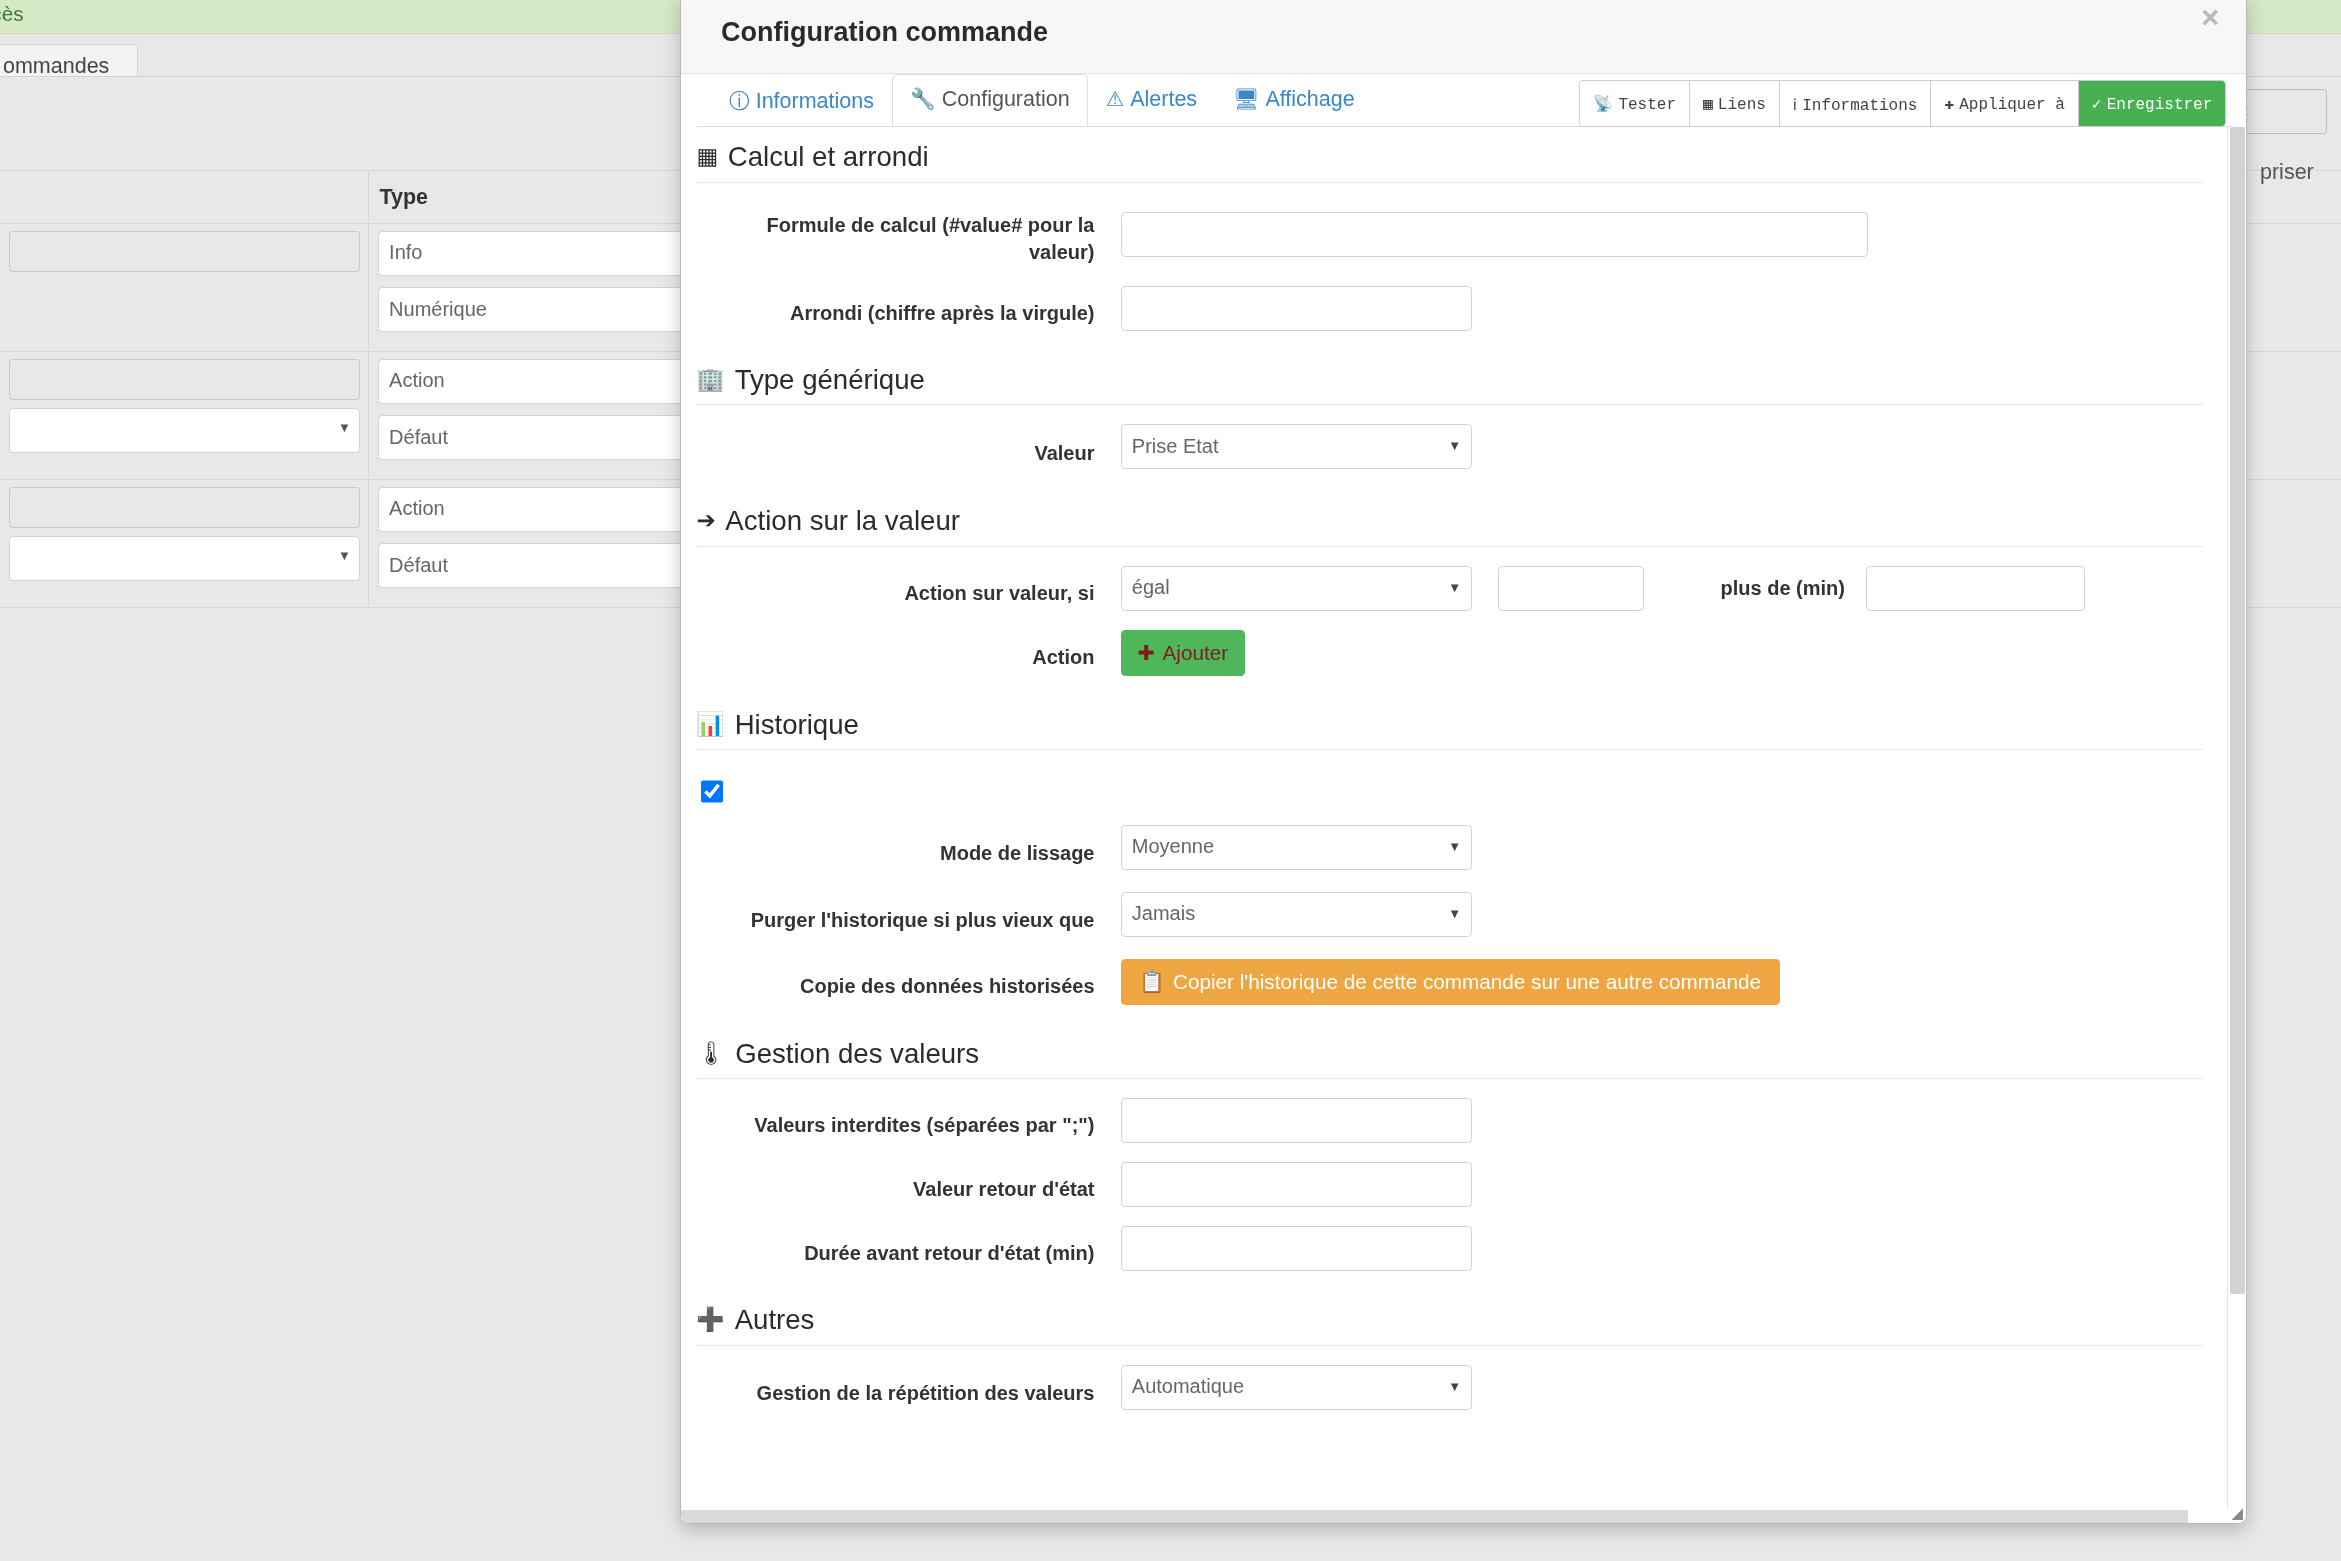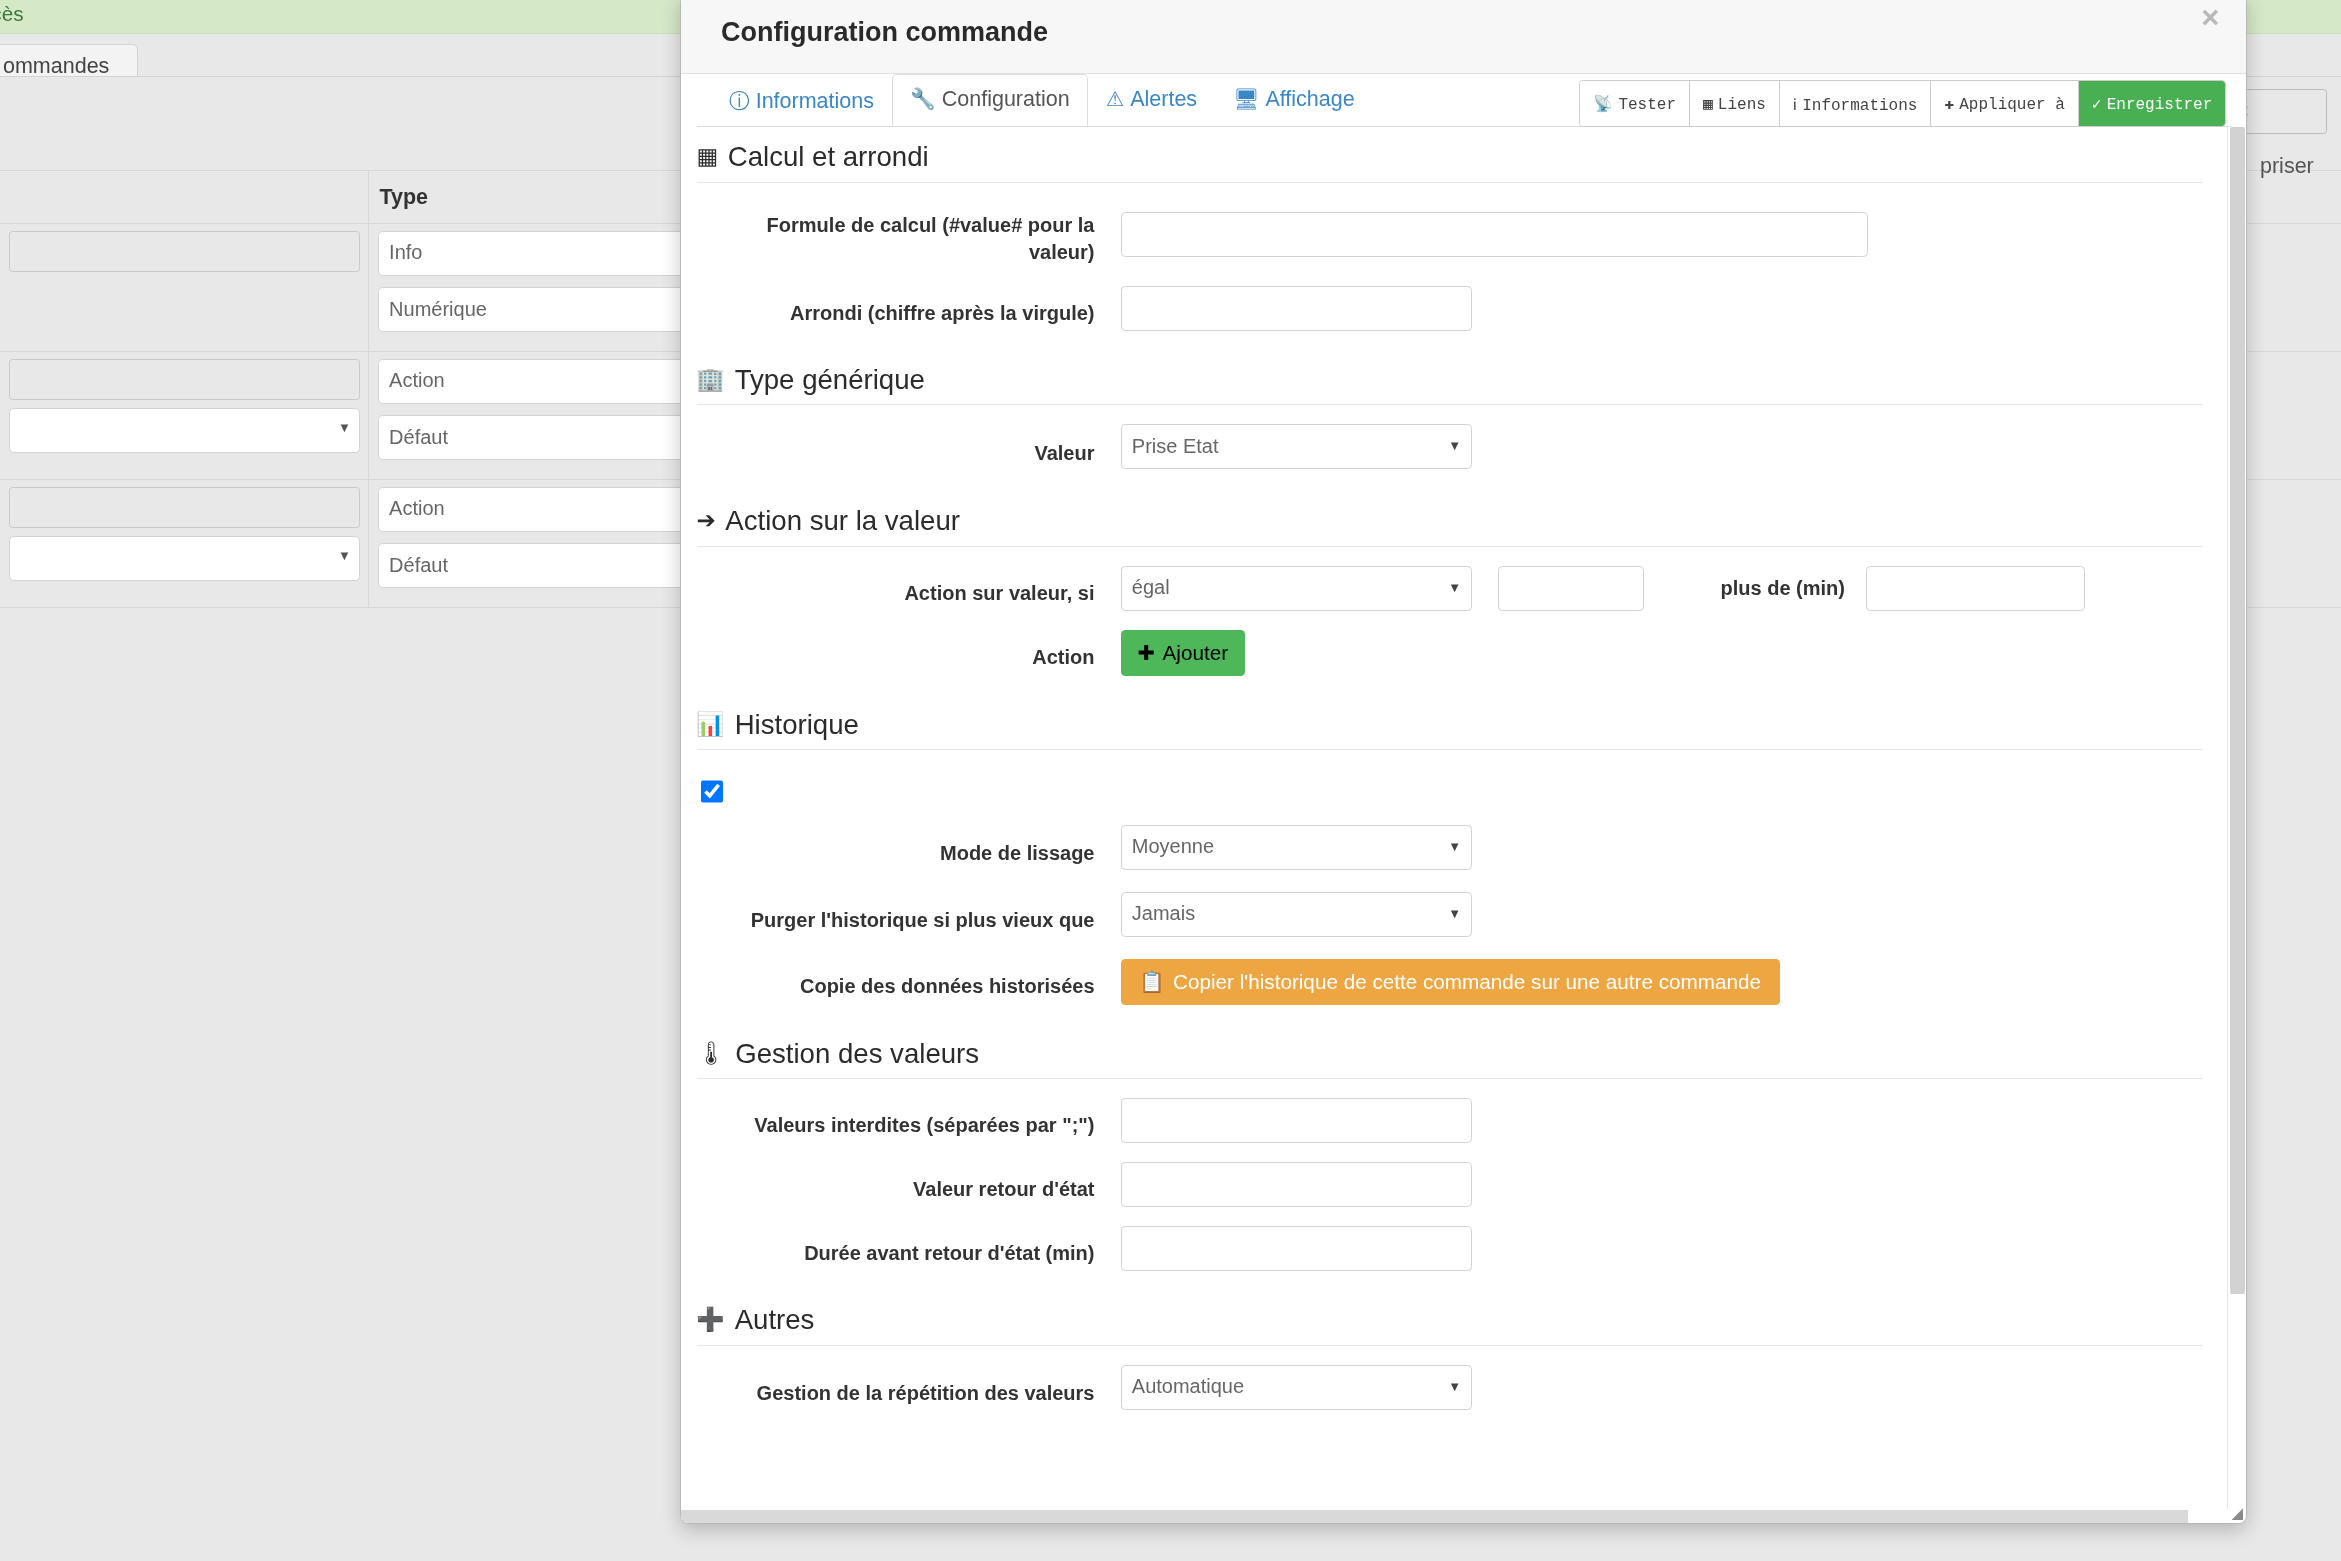--- a/index.html
+++ b/index.html
@@ -79,21 +79,21 @@
   }
   .bg-ctl.sel::after {
     content: "\25BC"; position: absolute; right: 7.7px; top: 10.3px;
     font-size: 13px; color: #555;
   }
   .bg-ctl.empty { color: transparent; }
   .col-a { width: 129px; }
   .col-b { width: 172px; }
   .col-c { width: 431px; }
   .bg-overflow-text {
-    position: absolute; left: 2260px; top: 154px;
+    position: absolute; left: 2260px; top: 160px;
     font-size: 21.5px; color: #555;
   }
 
   
   #modal {
     position: absolute;
     left: 680px; top: -6.9px;
     width: 1567px; height: 1531px;
     background: #ffffff;
     border: 0.9px solid #b8b8b8;
@@ -223,21 +223,21 @@
     content: "\25BC"; position: absolute; right: 9.5px; top: 13px;
     font-size: 13px; color: #444;
   }
   .inline { display: flex; align-items: center; }
   .gap-1 { margin-left: 26px; }
   .mini-lbl {
     font-size: 20px; font-weight: bold; color: #333;
     margin-left: 77px; margin-right: 20.7px; white-space: nowrap;
   }
   .btn-green {
-    background: #4eb75a; color: #000000;
+    background: #4eb75a; color: #7f1d1d;
     border: none; border-radius: 4.3px;
     font-size: 20.7px; padding: 3px 17px; height: 46px;
     cursor: pointer; font-family: "Liberation Sans", sans-serif;
   }
   .btn-orange {
     background: #eda641; color: #fff;
     border: none; border-radius: 4.3px;
     font-size: 20.7px; padding: 10.3px 19px; height: 46px;
     cursor: pointer; font-family: "Liberation Sans", sans-serif;
     white-space: nowrap;

